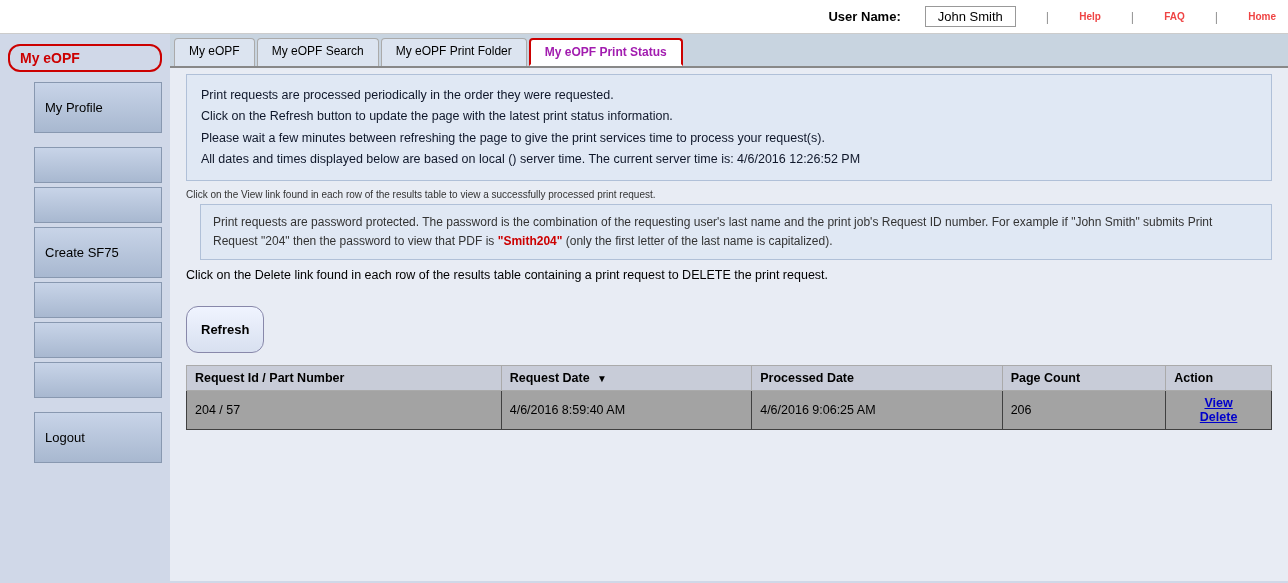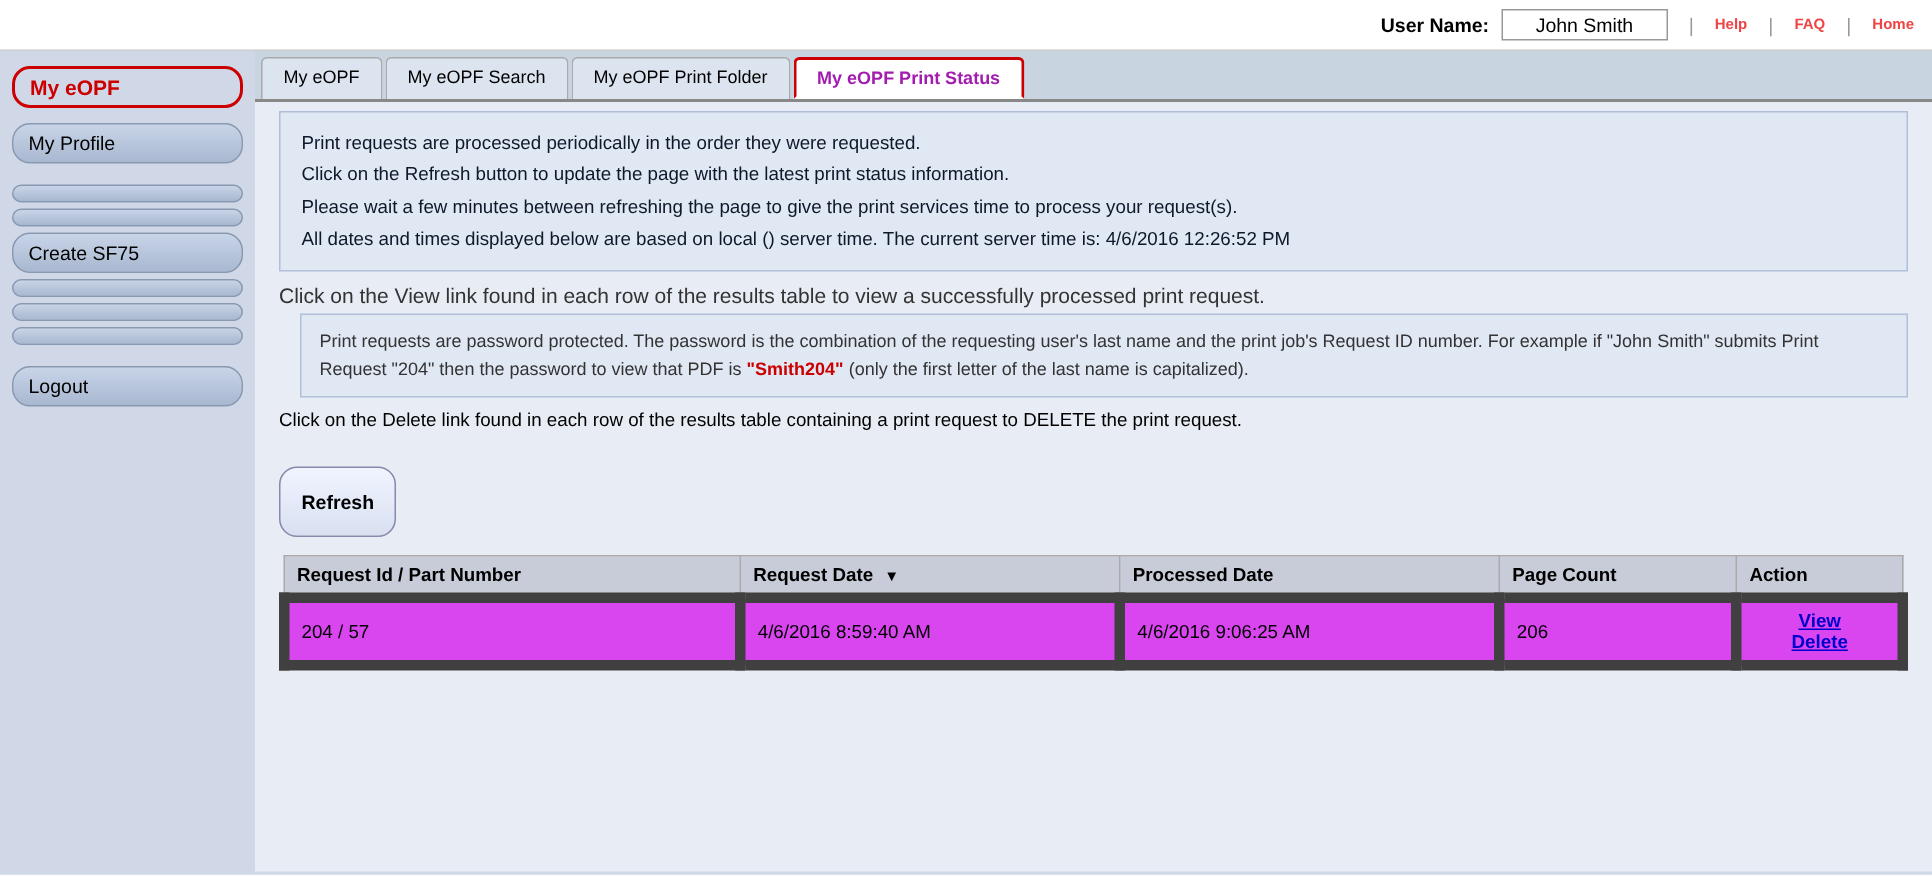--- a/index.html
+++ b/index.html
@@ -6,27 +6,27 @@
     body { font-family: Arial, sans-serif; font-size: 13px; background: #d0d8e8; width: 1288px; height: 583px; overflow: hidden; }
 
     
     .top-bar {
       background: #fff;
       border-bottom: 1px solid #ccc;
       display: flex;
       justify-content: flex-end;
       align-items: center;
       padding: 6px 12px;
-      gap: 8px;
+      gap: 24px;
       font-size: 13px;
     }
     .top-bar .username-label { font-weight: bold; }
     .top-bar .username-value {
       border: 1px solid #999;
-      padding: 2px 22px;
+      padding: 2px 12px;
       background: #fff;
       font-size: 13px;
     }
     .top-bar .separator { color: #999; margin: 0 6px; }
     .top-bar a { color: #ef4444; text-decoration: none; font-weight: bold; font-size: 10px; }
 
     
     .layout { display: flex; height: calc(583px - 36px); }
 
     
@@ -47,26 +47,27 @@
       font-size: 14px;
       color: #c00;
       background: #d0d8e8;
       display: inline-block;
       margin-bottom: 6px;
       cursor: default;
     }
     .sidebar-item {
       background: linear-gradient(to bottom, #c8d4e8, #a8b8d0);
       border: 1px solid #8898b0;
-      border-radius: 12px;
-      padding: 5px 10px;
+      border-radius: 0;
+      padding: 17px 10px;
       font-size: 13px;
       color: #000;
       cursor: pointer;
       text-align: left;
+      margin-left: 26px;
     }
     .sidebar-spacer { height: 6px; }
 
     
     .main-content {
       flex: 1;
       background: #e8ecf4;
       overflow-y: auto;
     }
 
@@ -111,21 +112,21 @@
       border: 1px solid #b0c0d8;
       padding: 10px 14px;
       font-size: 12.5px;
       line-height: 1.7;
       color: #0f172a;
     }
 
     
     .click-notice {
       margin: 8px 16px 4px 16px;
-      font-size: 14px;
+      font-size: 10px;
       color: #333;
     }
 
     
     .password-box {
       margin: 4px 16px 8px 30px;
       background: #e0e8f4;
       border: 1px solid #b0c0d8;
       padding: 8px 12px;
       font-size: 12px;
@@ -162,22 +163,22 @@
     }
     .results-table th {
       background: #c8ccd8;
       border: 1px solid #aaa;
       padding: 5px 8px;
       text-align: left;
       font-weight: bold;
       margin-left: 36px;
     }
     .results-table td {
-      background: #d946ef;
-      border: 7px solid #404040;
+      background: #a3a3a3;
+      border: 1px solid #404040;
       padding: 5px 8px;
       vertical-align: middle;
     }
     .results-table td.action-cell { text-align: center; }
     .results-table a { color: #00c; text-decoration: underline; cursor: pointer; font-weight: bold; }
     .sort-arrow { font-size: 10px; margin-left: 4px; }
 
     
   </style>
 </head>

